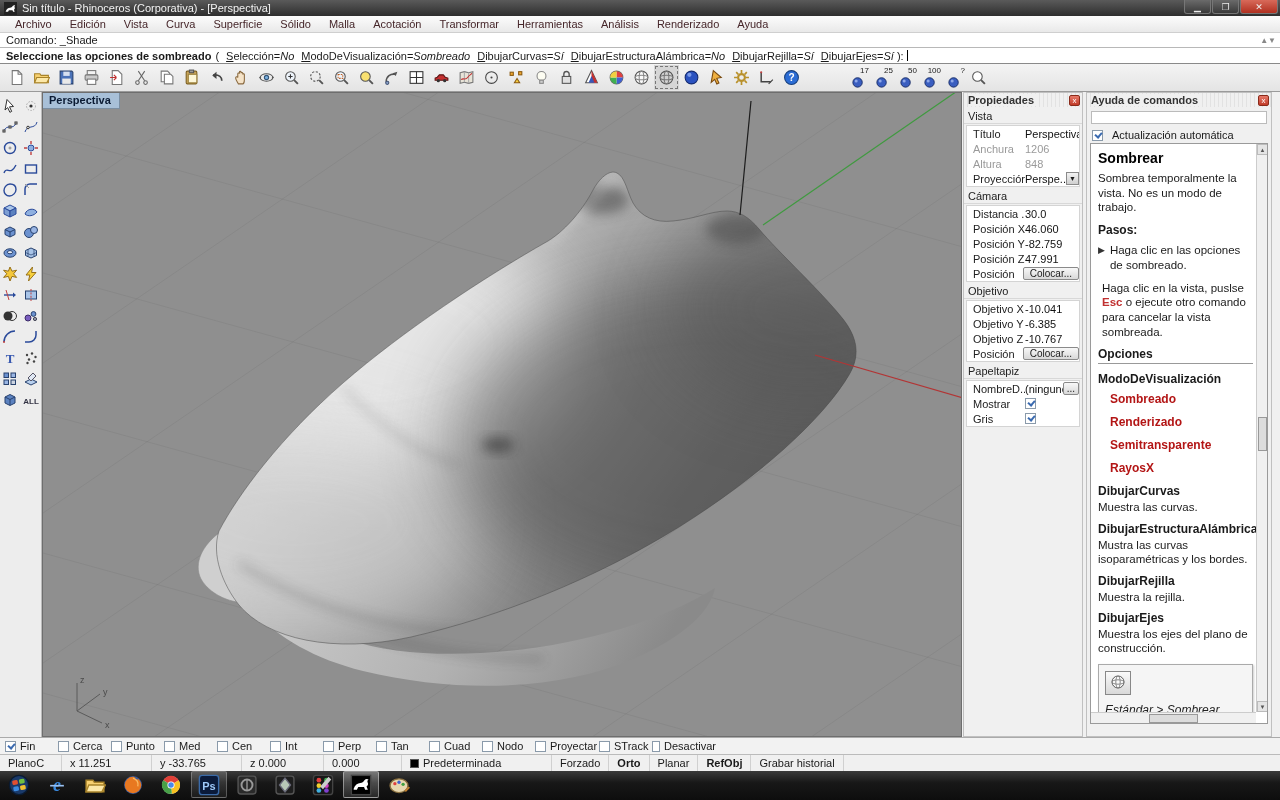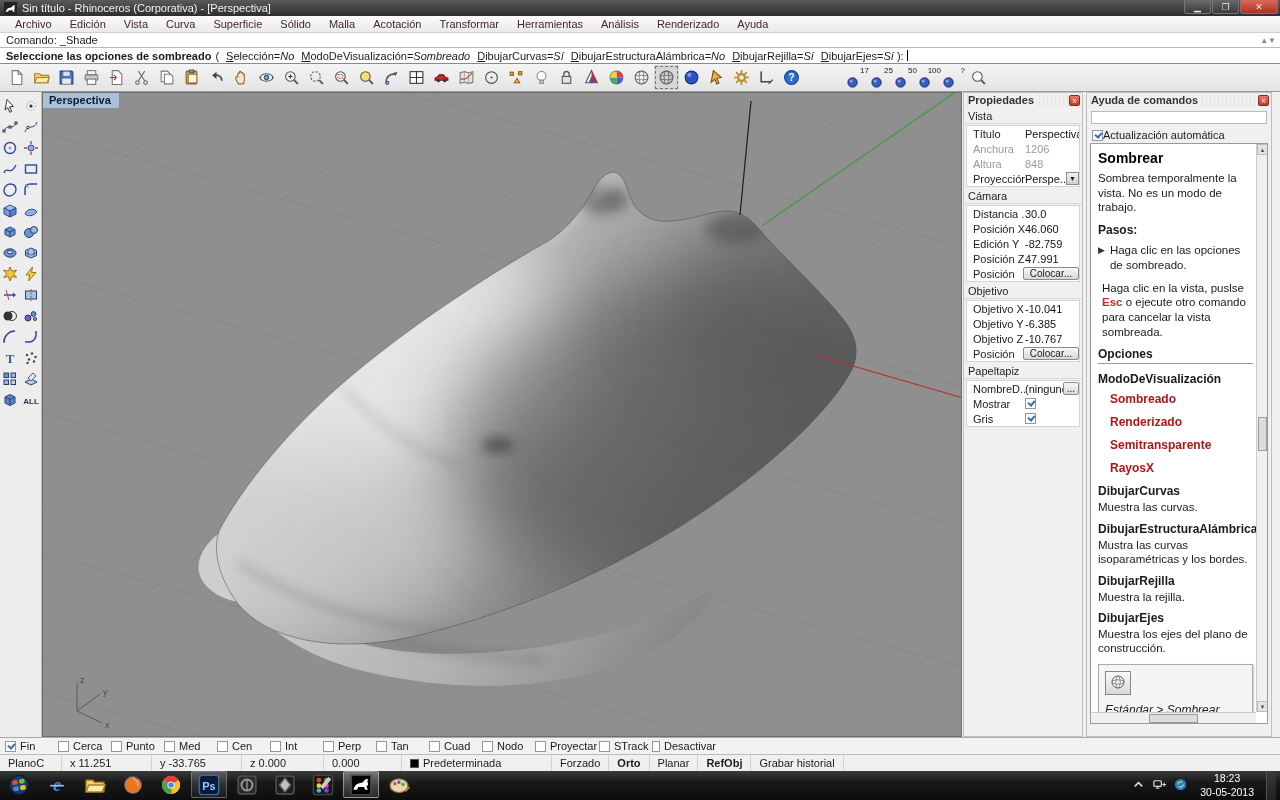--- a/index.html
+++ b/index.html
@@ -35,21 +35,21 @@
   .caret { display:inline-block; width:1px; height:11px; background:#000; margin-left:3px; }
   .cmdspin { position:absolute; right:4px; display:flex; gap:4px; color:#888; font-size:8px; }
 
   
   #toolbar { position:absolute; left:0; top:64px; width:1280px; height:28px;
     background:linear-gradient(#f4f4f4,#e4e4e4); border-bottom:1px solid #9a9a9a; display:flex; align-items:center; padding-left:4px; }
   .tbtn { width:25px; height:25px; display:inline-flex; align-items:center; justify-content:center; flex:0 0 auto; }
   .tbtn svg { width:17px; height:17px; }
   .tbtn.pressed { background:#d6d6d6; outline:1px dashed #777; outline-offset:-2px; }
   #zoomPresets { position:absolute; left:846px; top:0; height:28px; display:flex; align-items:center; }
-  .presetbtn { position:relative; width:24px; height:25px; display:inline-flex; align-items:flex-end; }
+  .presetbtn { position:relative; width:24px; height:25px; display:inline-flex; align-items:flex-end; justify-content:center; }
   .presetbtn svg { width:15px; height:15px; }
   .presetbtn sup { position:absolute; top:0px; right:1px; font-size:8px; color:#222; }
 
   
   #main { position:absolute; left:0; top:92px; width:1280px; height:645px; background:#f0f0f0; }
   #lefttools { position:absolute; left:0; top:0; width:42px; height:645px; background:#ededed; border-right:1px solid #bbb;
     display:flex; padding-top:3px; }
   .lcol { width:21px; display:flex; flex-direction:column; align-items:center; }
   .ltbtn { width:20px; height:21px; display:flex; align-items:center; justify-content:center; }
   .ltbtn svg { width:16px; height:16px; }
@@ -77,21 +77,21 @@
     padding:0 6px; height:13px; line-height:12px; }
   .ddbtn { width:13px; height:13px; background:linear-gradient(#f2f2f2,#cfcfcf); border:1px solid #8a8a8a;
     font-size:7px; line-height:11px; text-align:center; }
   .chk { width:11px; height:11px; background:#fff; border:1px solid #8a9aaa; position:relative; }
   .chk.on::after { content:""; position:absolute; left:2px; top:1px; width:5px; height:3px;
     border-left:2px solid #3a6ab0; border-bottom:2px solid #3a6ab0; transform:rotate(-50deg); }
 
   
   #helpp { position:absolute; left:1086px; top:0; width:186px; height:645px; background:#f0f0f0; border:1px solid #c0c0c0; }
   #helpblank { margin:4px 4px 0 4px; height:13px; background:#fff; border:1px solid #bbb; }
-  #helpchk { display:flex; align-items:center; gap:0; padding:5px 4px 4px 5px; }
+  #helpchk { display:flex; align-items:center; gap:9px; padding:5px 4px 4px 5px; }
   #helpcontent { position:absolute; left:3px; top:50px; right:3px; bottom:12px; background:#fff; border:1px solid #9a9a9a; overflow:hidden; }
   #helpinner { position:absolute; left:7px; top:4px; right:14px; }
   #helpinner h1 { font-size:14px; margin:2px 0 5px 0; color:#000; }
   #helpinner p { font-size:11.5px; line-height:1.28; color:#1a1a1a; margin-bottom:8px; }
   .hsub { font-size:12px; font-weight:bold; margin:8px 0 6px 0; }
   .hrule { border-bottom:1px solid #999; padding-bottom:2px; }
   .redlink { color:#b31515; font-weight:bold; font-size:12px; margin:0 0 9px 12px; }
   .esc { color:#c03030; font-weight:bold; }
   .bullet { display:flex; gap:5px; }
   .bullet .bmark { color:#333; font-size:9px; padding-top:2px; }
@@ -742,21 +742,21 @@
       <div class="prows">
         <div class="prow">
             <span class="pl">Distancia ...</span>
             <span class="pv">30.0</span>
           </div>
         <div class="prow">
             <span class="pl">Posición X</span>
             <span class="pv">46.060</span>
           </div>
         <div class="prow">
-            <span class="pl">Edición Y</span>
+            <span class="pl">Posición Y</span>
             <span class="pv">-82.759</span>
           </div>
         <div class="prow">
             <span class="pl">Posición Z</span>
             <span class="pv">47.991</span>
           </div>
         <div class="prow">
             <span class="pl">Posición</span>
             <span class="minibtn">Colocar...</span>
           </div>
@@ -1012,34 +1012,15 @@
         <span class="tapp">
           <svg viewBox="0 0 16 16" xmlns="http://www.w3.org/2000/svg">
             <ellipse cx="8" cy="8.5" rx="6.5" ry="5" fill="#e8d8b0" stroke="#8a7040"></ellipse>
             <circle cx="5" cy="7" r="1.2" fill="#e04040"></circle>
             <circle cx="8" cy="6" r="1.2" fill="#4060d0"></circle>
             <circle cx="11" cy="7.5" r="1.2" fill="#40a040"></circle>
             <path d="M12 12l3-3 1 1-3 3z" fill="#c08030"></path>
           </svg>
         </span>
       </div>
-    <div id="tray">
-      <span><svg viewBox="0 0 16 16" xmlns="http://www.w3.org/2000/svg">
-            <path d="M4 10l4-4 4 4" fill="none" stroke="#dddddd" stroke-width="1.6"></path>
-          </svg></span>
-      <span><svg viewBox="0 0 16 16" xmlns="http://www.w3.org/2000/svg">
-            <rect x="2" y="4" width="8" height="6" rx="1" fill="none" stroke="#dddddd" stroke-width="1.3"></rect>
-            <path d="M4 12h4M6 10v2" stroke="#dddddd"></path>
-            <path d="M11 8h4M13 6v4" stroke="#dddddd" stroke-width="1.2"></path>
-          </svg></span>
-      <span><svg viewBox="0 0 16 16" xmlns="http://www.w3.org/2000/svg">
-            <circle cx="8" cy="8" r="6" fill="#2a7ad4"></circle>
-            <path d="M5 8a3 3 0 015-2M11 8a3 3 0 01-5 2" stroke="#b8e040" stroke-width="1.5" fill="none"></path>
-          </svg></span>
-      <div id="clock">
-        <div>18:23</div>
-        <div>30-05-2013</div>
-      </div>
-      <div id="showdesk"></div>
-    </div>
   </div>
 
 </div>
 
 </body></html>

